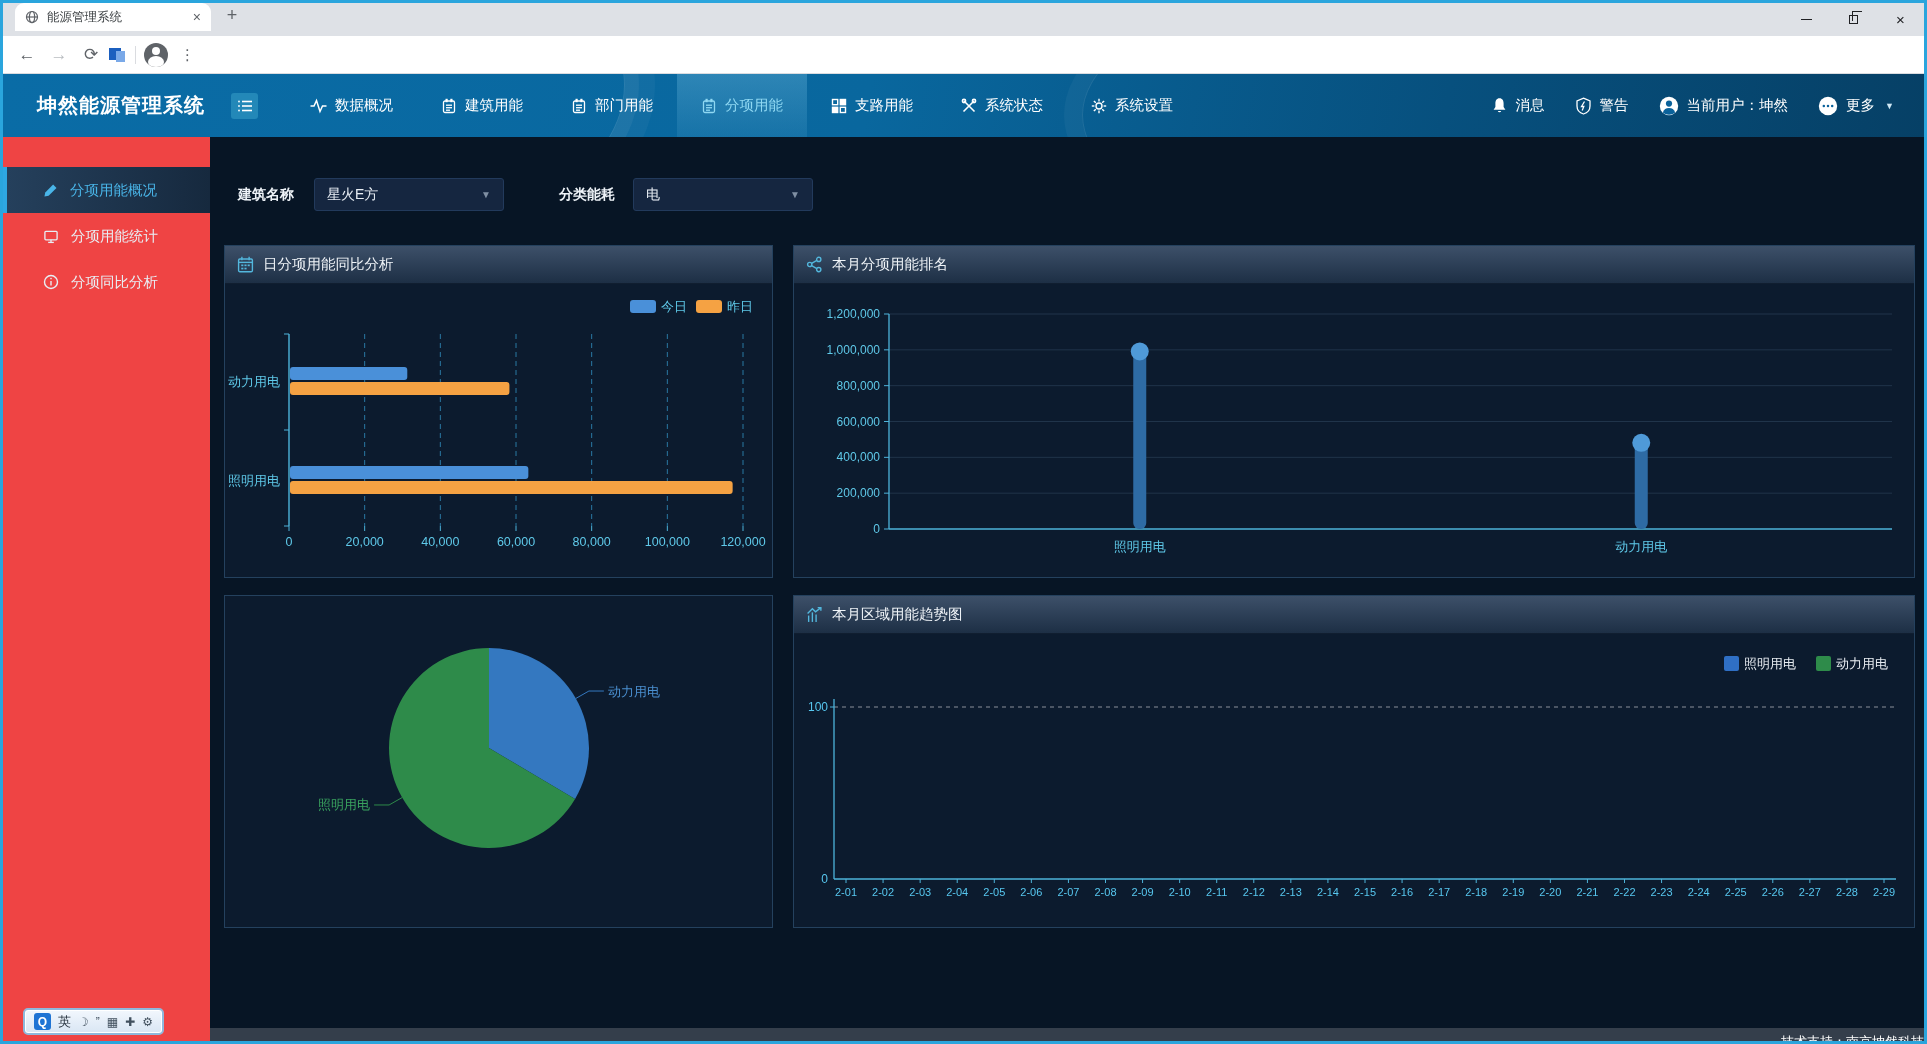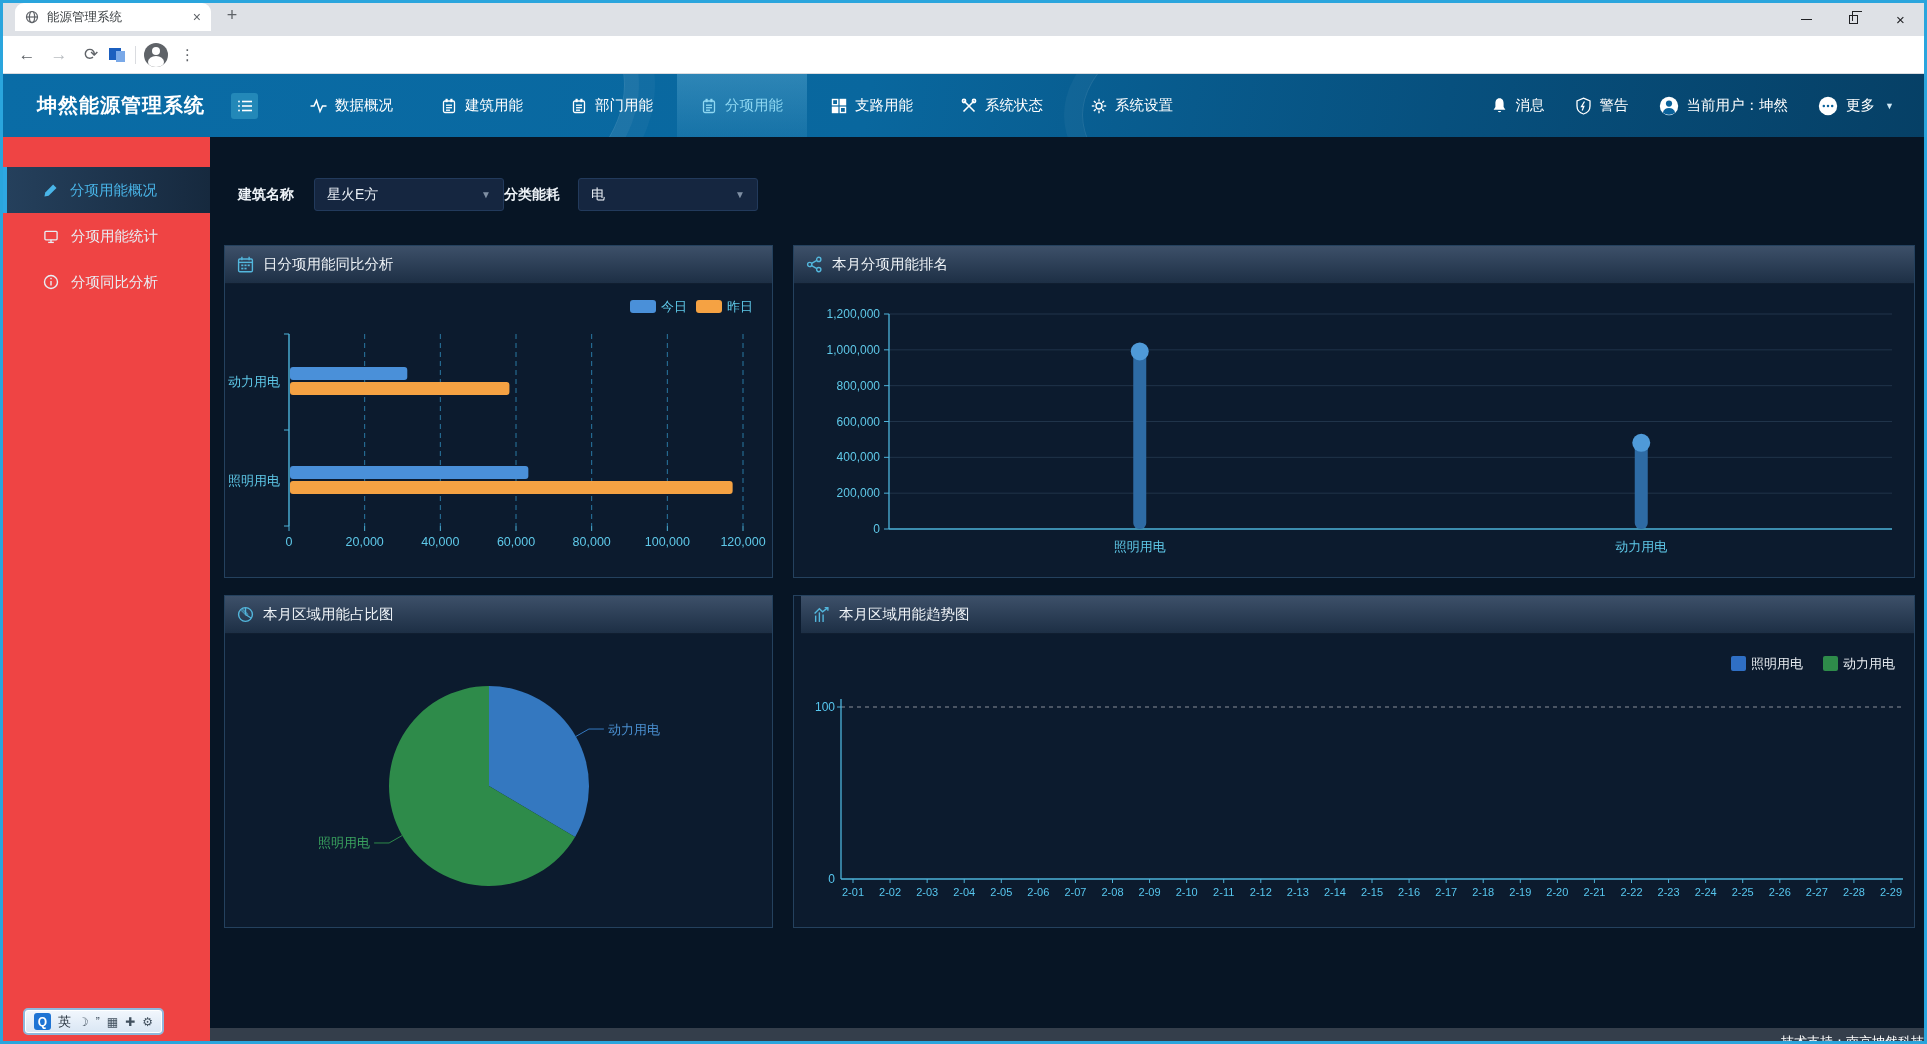--- a/index.html
+++ b/index.html
@@ -52,31 +52,31 @@
   
   .appbody{display:flex;height:919px;}
   .sidebar{width:207px;background:#ef4444;padding-top:30px;flex:none;}
   .side-item{display:flex;align-items:center;gap:12px;height:46px;padding-left:36px;color:#e8eef4;font-size:14.5px;
     border-left:4px solid transparent;cursor:pointer;}
   .side-item.active{background:linear-gradient(90deg,#25405c,#16293e);border-left-color:#2ea7e2;color:#49b5e8;}
   .maincol{flex:1;display:flex;flex-direction:column;background:#071525;}
   .main{position:relative;height:891px;}
   .filterrow{position:absolute;top:41px;left:0;height:33px;display:flex;align-items:center;}
   .flabel{font-size:14px;font-weight:bold;color:#eef3f8;}
-  .lb1{margin-left:28px;} .lb2{}
+  .lb1{margin-left:28px;} .lb2{margin-left:55px;}
   .dropdown{position:relative;height:33px;background:#152640;border:1px solid #223a5c;border-radius:3px;
     display:flex;align-items:center;padding:0 12px;color:#e8eef4;font-size:14px;cursor:pointer;}
   .dd1{width:190px;margin-left:20px;} .dd2{width:180px;margin-left:18px;}
   .dropdown .caret2{margin-left:auto;font-size:10px;color:#7f8fa3;}
   
   .panel{position:absolute;background:#0c1b2e;border:1px solid #24415e;overflow:hidden;}
   .p1{left:14px;top:108px;width:549px;height:333px;}
   .p2{left:583px;top:108px;width:1122px;height:333px;}
   .p3{left:14px;top:458px;width:549px;height:333px;}
-  .p4{left:583px;top:458px;width:1122px;height:333px;padding-left:7px;}
+  .p4{left:583px;top:458px;width:1122px;height:333px;}
   .phead{height:38px;background:linear-gradient(180deg,#3d5069,#1d2f45);border-bottom:1px solid #101e30;
     display:flex;align-items:center;gap:9px;padding:0 12px;color:#f0f4f8;font-size:14.5px;}
   .phead .picon{color:#53b7dd;display:flex;}
   .pbody{position:relative;height:293px;}
   .pbody svg{position:absolute;left:0;top:0;}
   .chart text{font-family:"Liberation Sans","DejaVu Sans",sans-serif;}
   
   .footer{height:28px;background:#343e4b;color:#fff;font-size:13px;text-align:right;line-height:28px;}
   .ime{position:absolute;left:20px;bottom:6px;height:27px;display:flex;align-items:center;gap:7px;padding:0 9px;
     background:linear-gradient(180deg,#f2f7fd,#d9e6f4);border:2px solid #8fb8dc;border-radius:5px;box-shadow:0 0 0 1px #fff inset;}
@@ -386,32 +386,20 @@
                 <circle cx="345.75" cy="67.45833333333334" r="9" fill="#4f9ad8"></circle>
                 <text x="345.75" y="267" fill="#5fc9e9" font-size="13" text-anchor="middle">照明用电</text>
                 <rect x="840.75" y="151.83333333333331" width="13" height="93.16666666666667" rx="6" fill="#2e6ba4"></rect>
                 <circle cx="847.25" cy="158.83333333333331" r="9" fill="#4f9ad8"></circle>
                 <text x="847.25" y="267" fill="#5fc9e9" font-size="13" text-anchor="middle">动力用电</text>
               </svg>
             </div>
         </div>
 
         <div class="panel p3">
-          <div class="phead">
-            <span class="picon">
-              <svg width="17" height="17" viewBox="0 0 16 16" fill="none" stroke="currentColor" stroke-width="1.3">
-                  <circle cx="8" cy="8" r="6.5"></circle>
-                  <line x1="8" y1="8" x2="8" y2="1.5"></line>
-                  <line x1="8" y1="8" x2="13.5" y2="11.5"></line>
-                  <line x1="4" y1="4" x2="9" y2="9" opacity="0.6"></line>
-                  <line x1="5" y1="2.8" x2="10.5" y2="8.3" opacity="0.6"></line>
-                </svg>
-            </span>
-            <span>本月区域用能占比图</span>
-          </div>
           <div class="pbody">
               <svg id="chart3" class="chart" width="547" height="293">
                 <path d="M264,152 L264,52 A100,100 0 0 1 350.0742027003944,202.90414157503716 Z" fill="#3478c0"></path>
                 <polyline points="350.8631514438191,102.45413315675924 363.892624160392,95.02225313027313 378.892624160392,95.02225313027313" fill="none" stroke="#3478c0" stroke-width="1"></polyline>
                 <text x="382.892624160392" y="99.52225313027313" fill="#4a8fd0" font-size="13" text-anchor="start">动力用电</text>
                 <path d="M264,152 L350.0742027003944,202.90414157503716 A100,100 0 1 1 264,52 Z" fill="#2e8b4a"></path>
                 <polyline points="177.13684855618087,201.54586684324073 164.10737583960798,208.97774686972684 149.10737583960798,208.97774686972684" fill="none" stroke="#2e8b4a" stroke-width="1"></polyline>
                 <text x="145.10737583960798" y="213.47774686972684" fill="#3aa35f" font-size="13" text-anchor="end">照明用电</text>
               </svg>
             </div>

